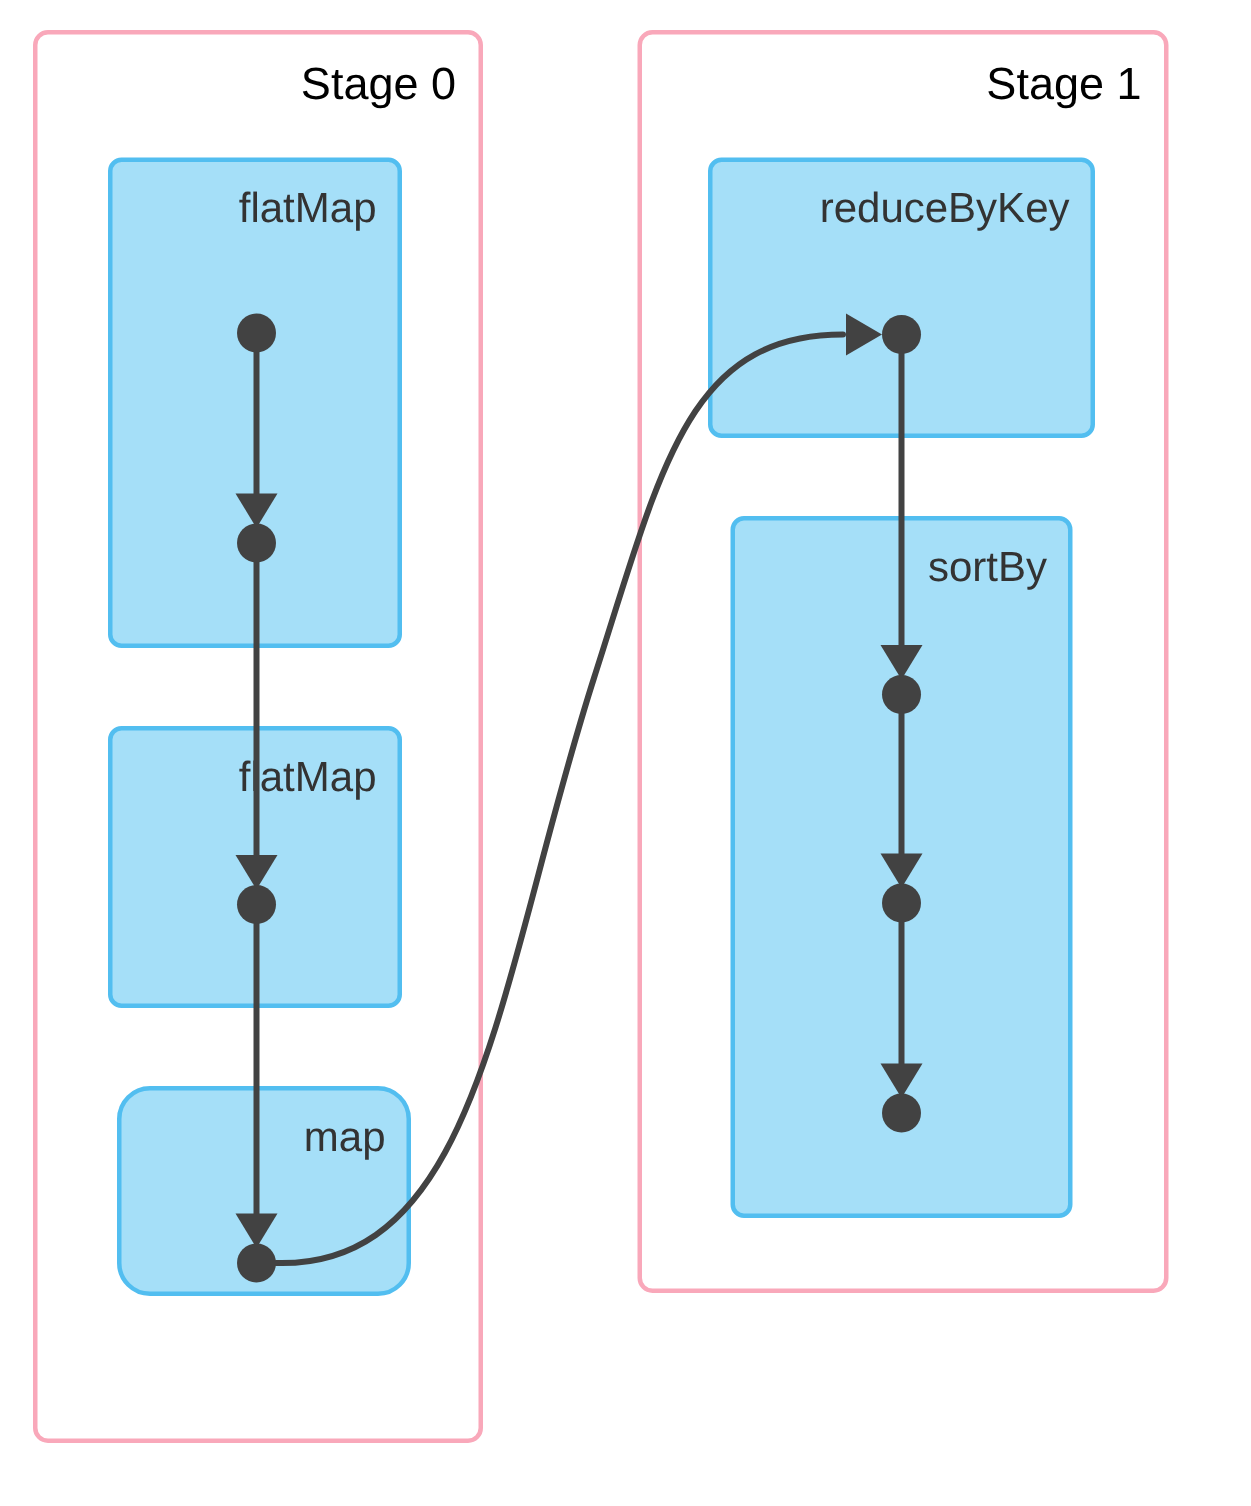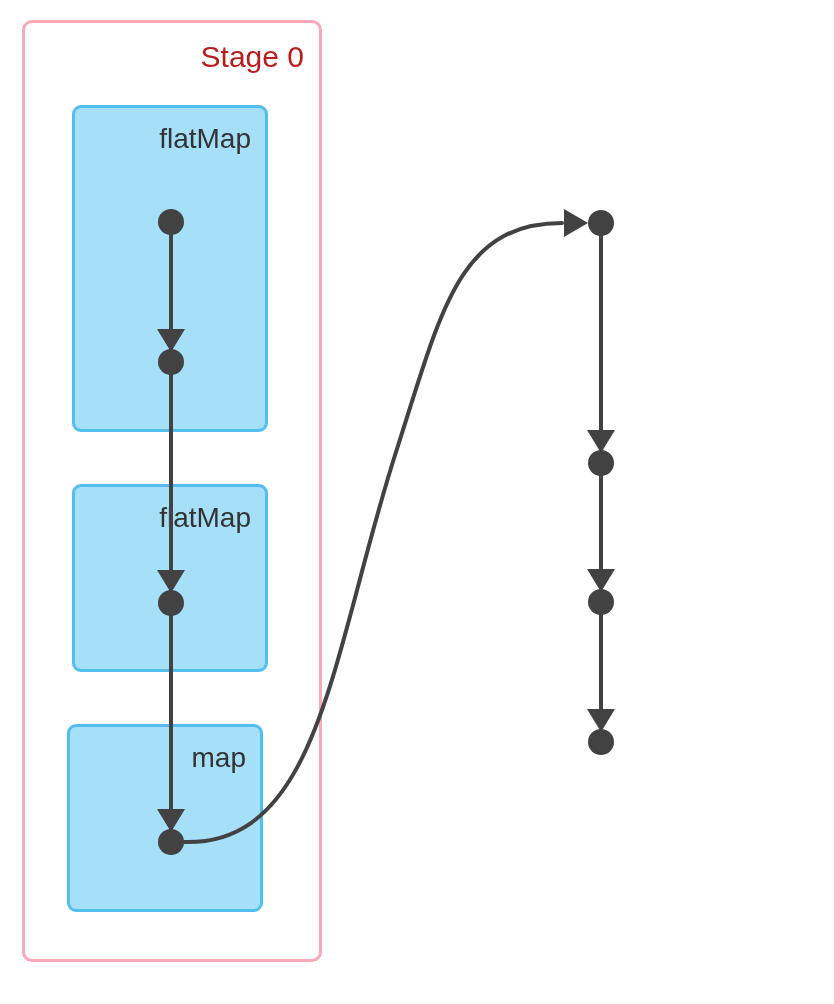--- a/index.html
+++ b/index.html
@@ -19,21 +19,21 @@
     background: #ffffff;
   }
   .stage-0 { left: 22px; top: 20px; width: 300px; height: 942px; }
   .stage-1 { left: 425px; top: 20px; width: 354px; height: 842px; }
   .stage-label {
     position: absolute;
     top: 0; right: 0;
     padding: 17px 15px;
     font-size: 30px;
     line-height: 1.1;
-    color: #b91c1c;
+    color: #000000;
     white-space: nowrap;
   }
   .node {
     position: absolute;
     box-sizing: border-box;
     background: #a5dff8;
     border: 3px solid #52bef0;
     border-radius: 9px;
   }
   .node-label {
@@ -41,21 +41,21 @@
     top: 0; right: 0;
     padding: 16px 14px;
     font-size: 28px;
     line-height: 1.1;
     color: #333333;
     white-space: nowrap;
   }
   
   .node-textfile    { left: 47px; top: 82px;  width: 196px; height: 327px; }
   .node-flatmap     { left: 47px; top: 461px; width: 196px; height: 188px; }
-  .node-map         { left: 42px; top: 701px; width: 196px; height: 188px; }
+  .node-map         { left: 53px; top: 701px; width: 196px; height: 140px; border-radius: 22px; }
   .node-reducebykey { left: 44px; top: 82px;  width: 258px; height: 187px; }
   .node-sortby      { left: 59px; top: 321px; width: 228px; height: 468px; }
   svg.edge-layer {
     position: absolute;
     left: 0; top: 0;
     width: 834px;
     height: 1004px;
     pointer-events: none;
   }
 </style>
@@ -70,20 +70,29 @@
       <div class="node-label">flatMap</div>
     </div>
     <div class="node node-flatmap">
       <div class="node-label">flatMap</div>
     </div>
     <div class="node node-map">
       <div class="node-label">map</div>
     </div>
   </div>
 
+  <div class="stage stage-1">
+    <div class="stage-label">Stage 1</div>
+    <div class="node node-reducebykey">
+      <div class="node-label">reduceByKey</div>
+    </div>
+    <div class="node node-sortby">
+      <div class="node-label">sortBy</div>
+    </div>
+  </div>
 
   <svg class="edge-layer" viewBox="0 0 834 1004" xmlns="http://www.w3.org/2000/svg">
 
     <path d="M171 222 L171 332" fill="none" stroke-width="4" stroke-linecap="round" stroke="#424242"></path>
     <path d="M171 362 L171 572" fill="none" stroke-width="4" stroke-linecap="round" stroke="#424242"></path>
     <path d="M171 603 L171 811" fill="none" stroke-width="4" stroke-linecap="round" stroke="#424242"></path>
     <path d="M601 223 L601 432" fill="none" stroke-width="4" stroke-linecap="round" stroke="#424242"></path>
     <path d="M601 463 L601 571" fill="none" stroke-width="4" stroke-linecap="round" stroke="#424242"></path>
     <path d="M601 602 L601 711" fill="none" stroke-width="4" stroke-linecap="round" stroke="#424242"></path>
 

